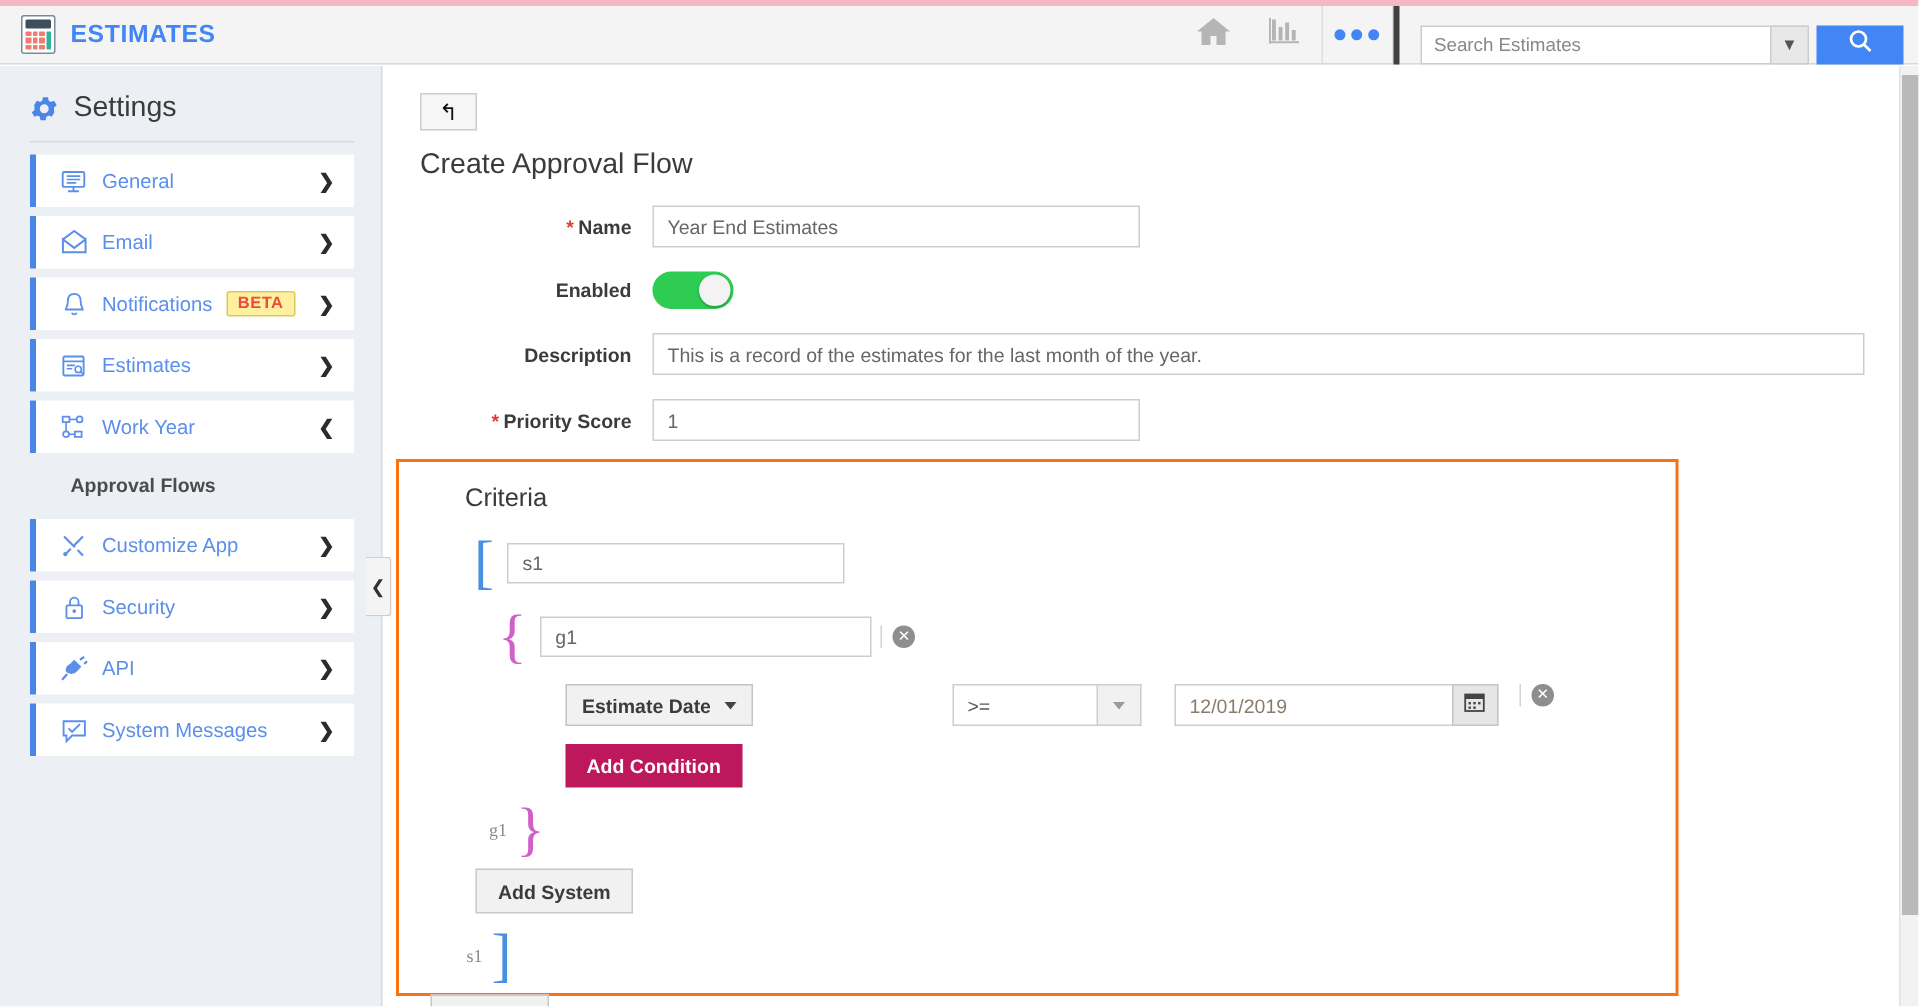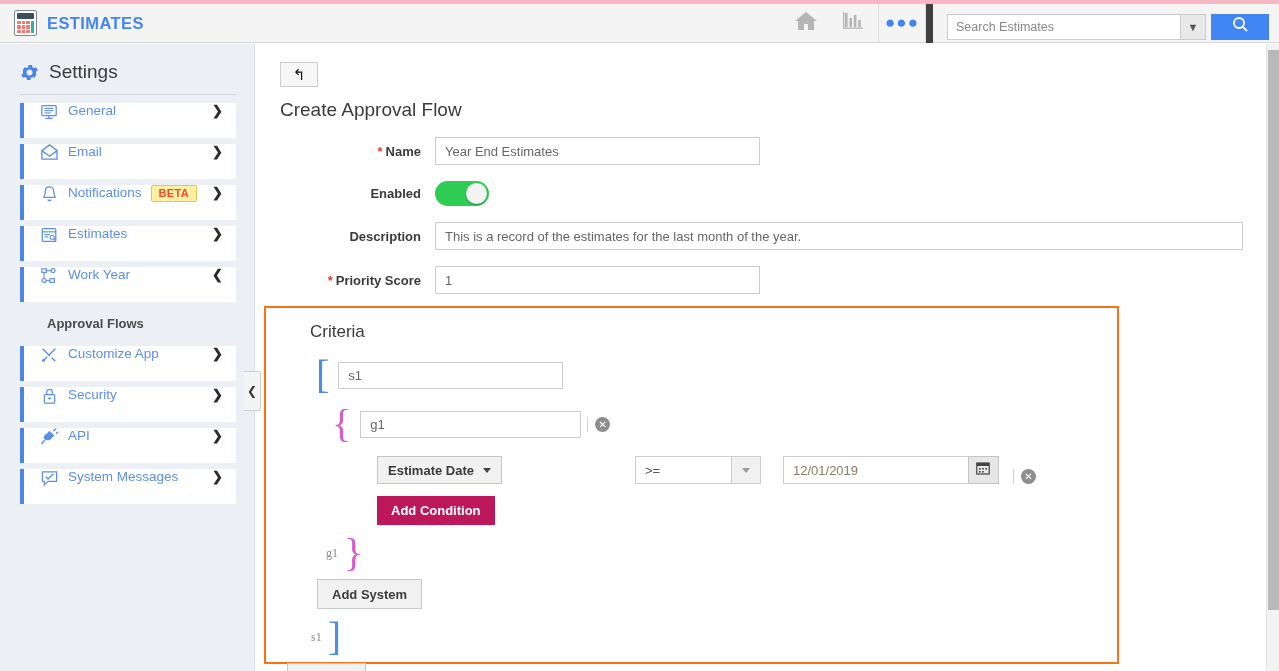--- a/index.html
+++ b/index.html
@@ -38,22 +38,22 @@
     color: #4285f4; font-size: 16.5px; font-weight: bold; letter-spacing: .4px;
   }
   .header-right { margin-left: auto; display: flex; align-items: stretch; height: 39px; }
   .hdr-btn {
     width: 48px; display: flex; align-items: center; justify-content: center;
     cursor: pointer; color: #b5b5b5;
   }
   .hdr-btn.sep { border-left: 1px solid #dddddd; border-right: 1px solid #dddddd; }
   .hdr-dots { color: #4285f4; font-size: 17px; letter-spacing: 1px; }
   .search-wrap {
-    display: flex; align-items: flex-start; padding: 10px 10px 0 14px;
-    border-left: 7px solid #404040;
+    display: flex; align-items: flex-end; padding: 10px 10px 0 14px;
+    border-left: 4px solid #404040;
   }
   .search-input {
     width: 233px; height: 26px; border: 1px solid #cccccc; border-right: none;
     background: #fff; font-size: 12.5px; color: #888; padding: 0 8px;
     font-family: "Liberation Sans", sans-serif; outline: none;
   }
   .search-input::placeholder { color: #888; }
   .search-caret {
     width: 26px; height: 26px; border: 1px solid #cccccc; background: #e8e8e8;
     display: flex; align-items: center; justify-content: center; cursor: pointer;
@@ -72,21 +72,21 @@
   }
   .settings-head {
     display: flex; align-items: center; gap: 9px;
     padding: 17px 0 11px 19px;
   }
   .gear { width: 21px; height: 21px; }
   .settings-title { font-size: 19px; color: #3b3b3b; }
   .sb-sep { height: 1px; background: #d5d9e0; margin: 0 18px 8px 20px; }
 
   .sb-item {
-    position: relative; display: flex; align-items: flex-start;
+    position: relative; display: flex; align-items: center;
     height: 35px; margin: 3px 18px 6px 20px; background: #ffffff;
     cursor: pointer;
   }
   .sb-item::before {
     content: ""; position: absolute; left: -0px; top: 0; bottom: 0;
     width: 4px; background: #4a86e8;
   }
   .sb-ico {
     width: 26px; margin-left: 16px; display: flex; align-items: center; justify-content: center;
     color: #5b8fea;
@@ -186,21 +186,21 @@
   .del-ico {
     margin-left: 14px; width: 15px; height: 15px; border-radius: 50%;
     background: #8e8e8e; color: #fff; font-size: 10px; line-height: 15px;
     text-align: center; cursor: pointer; position: relative;
   }
   .del-ico::before {
     content: ""; position: absolute; left: -8px; top: 0px; width: 1px; height: 15px;
     background: #d2d2d2;
   }
 
-  .cond-row { margin: 12px 0 0 111px; display: flex; align-items: flex-end; }
+  .cond-row { margin: 12px 0 0 111px; display: flex; align-items: flex-start; }
   .btn-field {
     height: 28px; border: 1px solid #c4c4c4; background: #f1f1f1;
     display: flex; align-items: center; padding: 0 10px; gap: 9px;
     font-size: 13px; font-weight: bold; color: #3b3b3b; cursor: pointer;
   }
   .caret-dn {
     width: 0; height: 0; border-left: 4.5px solid transparent;
     border-right: 4.5px solid transparent; border-top: 5.5px solid #444;
   }
   .op-wrap { display: flex; margin-left: 133px; }

